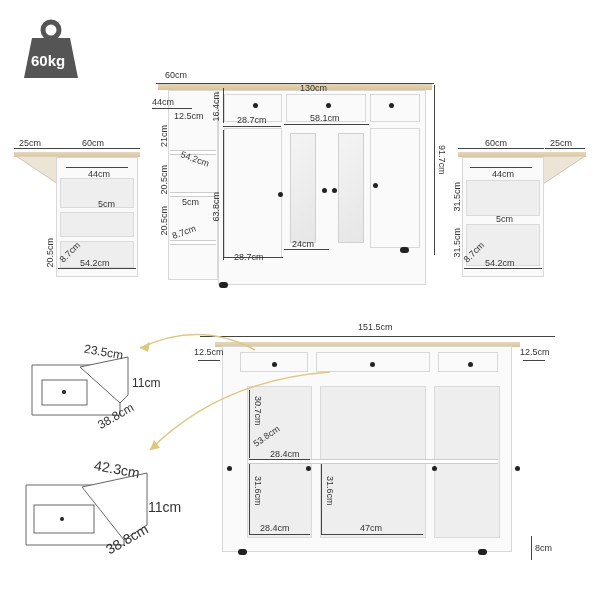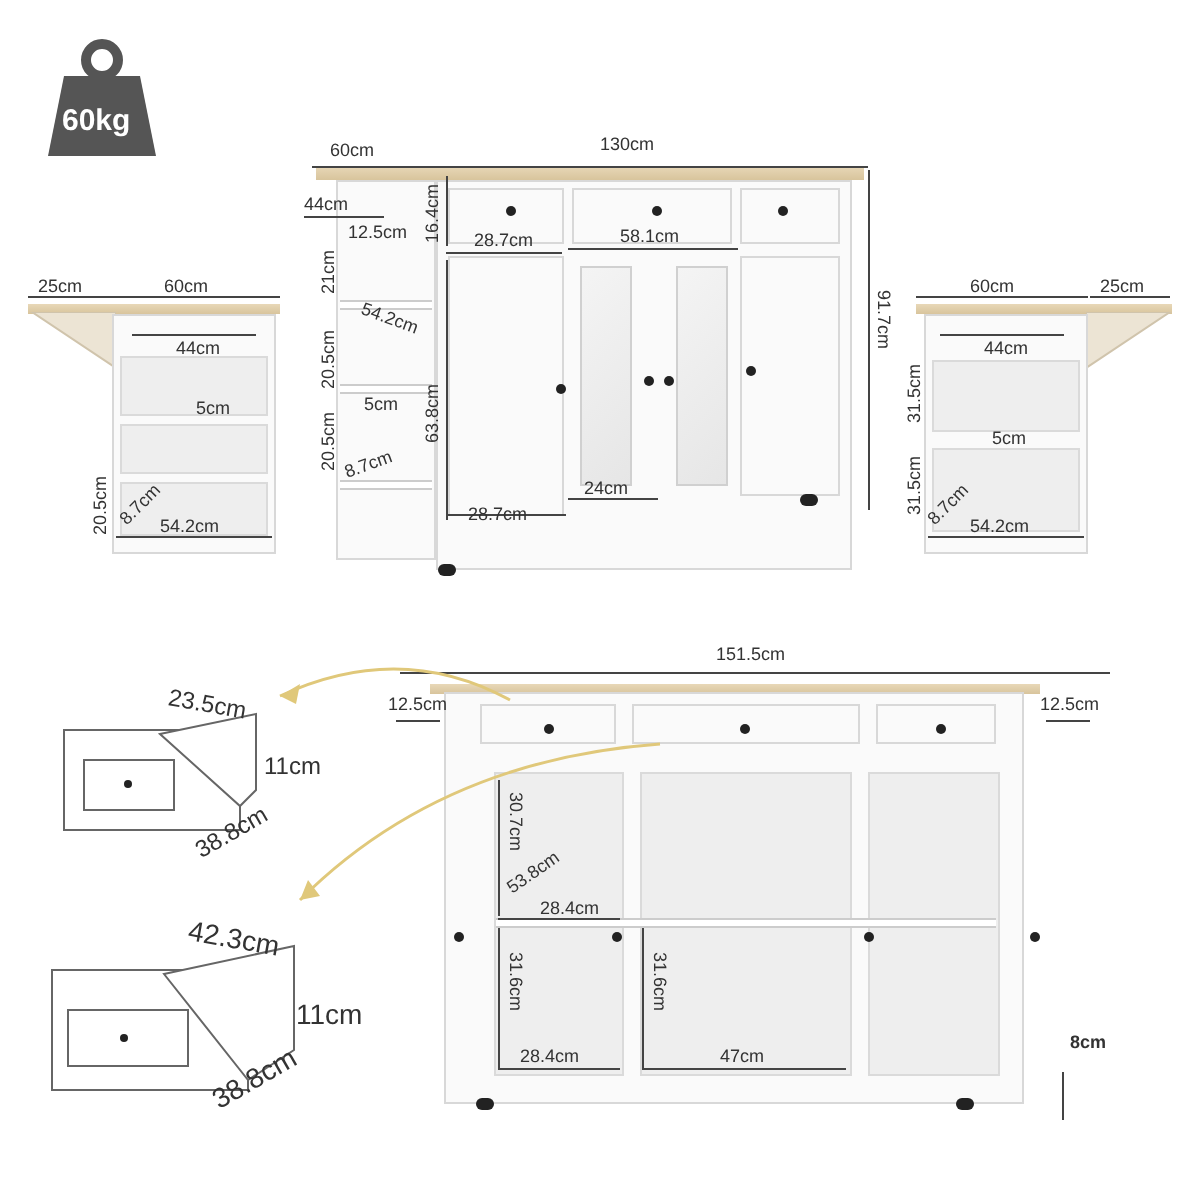--- a/index.html
+++ b/index.html
@@ -51,21 +51,21 @@
   <div class="knob" style="left:332px;top:188px;"></div>
   <div class="glass" style="left:338px;top:133px;width:26px;height:110px;"></div>
   <div class="panel" style="left:370px;top:128px;width:50px;height:120px;"></div>
   <div class="knob" style="left:373px;top:183px;"></div>
   <div class="wheel" style="left:219px;top:282px;"></div>
   <div class="wheel" style="left:400px;top:247px;"></div>
 
   <div class="dim h" style="left:156px;top:83px;width:48px;"></div>
   <span class="lbl" style="left:165px;top:71px;">60cm</span>
   <div class="dim h" style="left:204px;top:83px;width:230px;"></div>
-  <span class="lbl" style="left:300px;top:68px;text-align:right;">130cm</span>
+  <span class="lbl" style="left:300px;top:84px;text-align:right;">130cm</span>
   <div class="dim h" style="left:152px;top:108px;width:40px;"></div>
   <span class="lbl" style="left:152px;top:98px;">44cm</span>
   <span class="lbl" style="left:174px;top:112px;">12.5cm</span>
   <div class="dim v" style="left:223px;top:88px;height:35px;"></div>
   <span class="lbl vert" style="left:212px;top:92px;">16.4cm</span>
   <div class="dim h" style="left:223px;top:126px;width:58px;"></div>
   <span class="lbl" style="left:237px;top:116px;">28.7cm</span>
   <div class="dim h" style="left:284px;top:124px;width:85px;"></div>
   <span class="lbl" style="left:310px;top:114px;">58.1cm</span>
   <span class="lbl vert" style="left:160px;top:125px;">21cm</span>
@@ -161,21 +161,21 @@
   <span class="lbl" style="left:270px;top:450px;">28.4cm</span>
   <div class="dim v" style="left:249px;top:464px;height:70px;"></div>
   <span class="lbl vert-r" style="left:253px;top:476px;">31.6cm</span>
   <div class="dim h" style="left:249px;top:534px;width:61px;"></div>
   <span class="lbl" style="left:260px;top:524px;">28.4cm</span>
   <div class="dim v" style="left:321px;top:464px;height:70px;"></div>
   <span class="lbl vert-r" style="left:325px;top:476px;">31.6cm</span>
   <div class="dim h" style="left:321px;top:534px;width:102px;"></div>
   <span class="lbl" style="left:360px;top:524px;">47cm</span>
   <div class="dim v" style="left:531px;top:536px;height:24px;"></div>
-  <span class="lbl" style="left:535px;top:517px;font-weight:bold;">8cm</span>
+  <span class="lbl" style="left:535px;top:544px;">8cm</span>
 </div>
 
 <svg class="abs" style="left:0;top:0;" width="600" height="600">
   <path d="M255 350 Q200 320 140 348" fill="none" stroke="#e0c87a" stroke-width="1.5"></path>
   <polygon points="140,348 150,342 148,352" fill="#e0c87a"></polygon>
   <path d="M330 372 Q220 380 150 450" fill="none" stroke="#e0c87a" stroke-width="1.5"></path>
   <polygon points="150,450 154,440 160,448" fill="#e0c87a"></polygon>
 </svg>
 
 <div>

